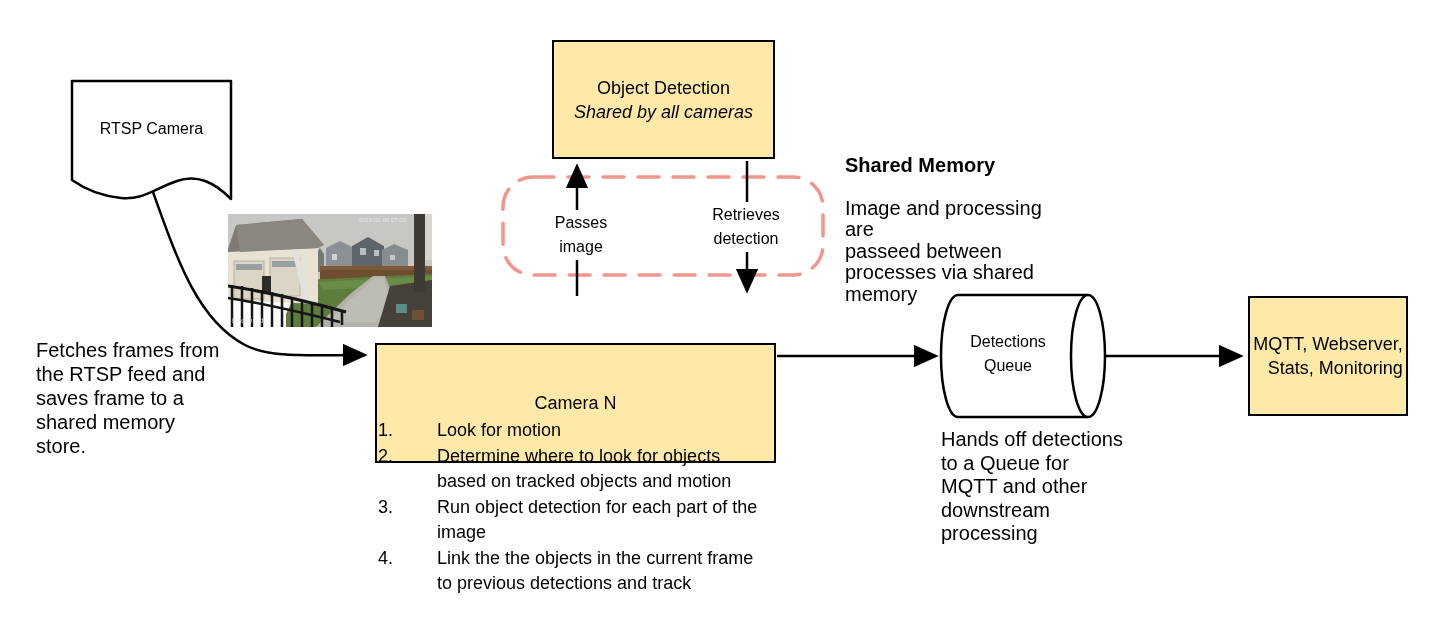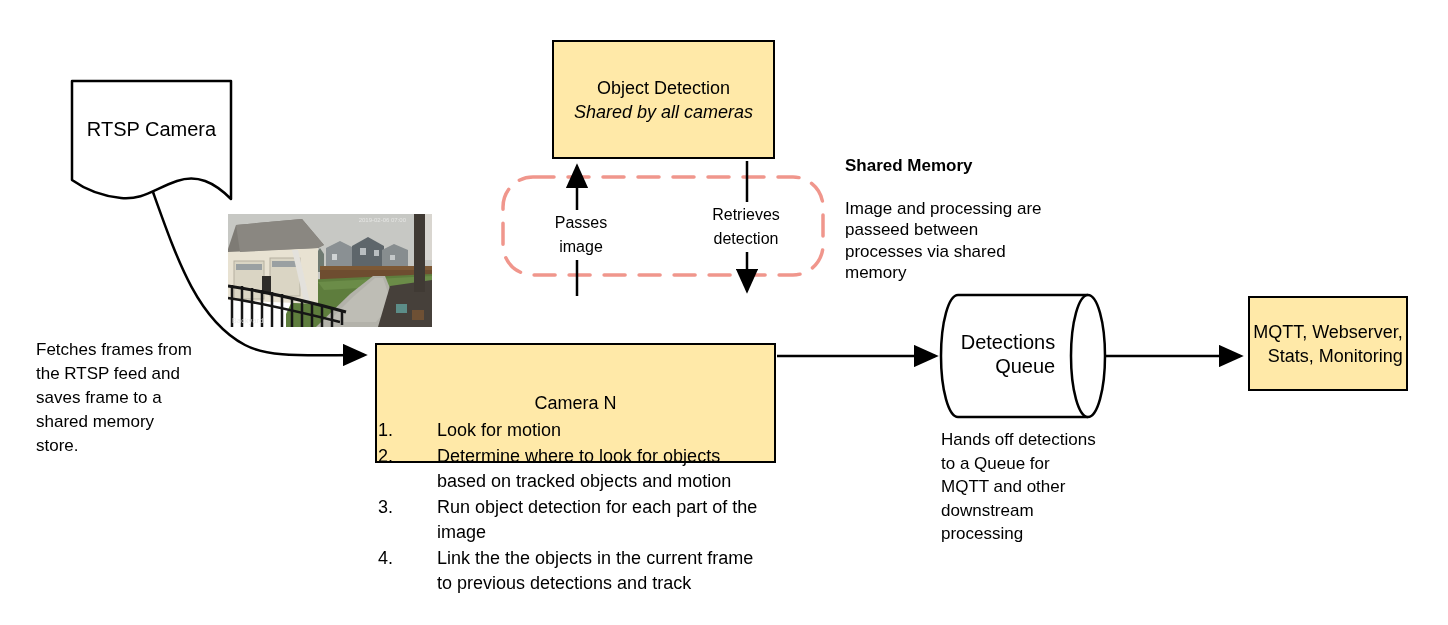--- a/index.html
+++ b/index.html
@@ -9,24 +9,24 @@
   }
   svg.overlay { position:absolute; left:0; top:0; z-index:1; }
   .box {
     position:absolute; z-index:2; box-sizing:border-box;
     background:#FFE9A8; border:2.5px solid #000;
     display:flex; flex-direction:column; align-items:center; justify-content:center;
     text-align:right; font-size:18px; line-height:24px;
   }
   .shape-label {
     position:absolute; z-index:2; display:flex; align-items:center; justify-content:center;
-    text-align:right; font-size:20px; line-height:24px; white-space:pre-line;
+    text-align:center; font-size:16px; line-height:24px; white-space:pre-line;
   }
   .note {
-    position:absolute; z-index:2; font-size:17px; line-height:24px; white-space:pre-line;
+    position:absolute; z-index:2; font-size:20px; line-height:24px; white-space:pre-line;
   }
   .flow-label {
     position:absolute; z-index:4; background:#ffffff; text-align:center;
     font-size:16px; line-height:24px; white-space:pre-line; padding:1px 4px;
   }
   .sm-note { line-height:21.5px; }
   .sm-title { font-weight:bold; white-space:pre-line; }
   .italic { font-style:italic; }
   .steps { position:absolute; left:378px; top:418px; z-index:2; font-size:18px; line-height:25.5px; }
   .step-row { display:flex; }
@@ -193,18 +193,18 @@
   </div>
 
   <div class="shape-label" style="left:941px; top:330px; width:134px; height:48px;">Detections
 Queue</div>
   <div class="note" style="left:941px; top:428px; width:210px; line-height:23.5px;">Hands off detections
 to a Queue for
 MQTT and other
 downstream
 processing</div>
 
-  <div class="box" style="left:1248px; top:296px; width:160px; height:95px; white-space:pre-line;">
+  <div class="box" style="left:1248px; top:296px; width:160px; height:120px; white-space:pre-line;">
     <div style="white-space:pre-line;">MQTT, Webserver,
 Stats, Monitoring</div>
   </div>
 
 </div>
 
 </body></html>

